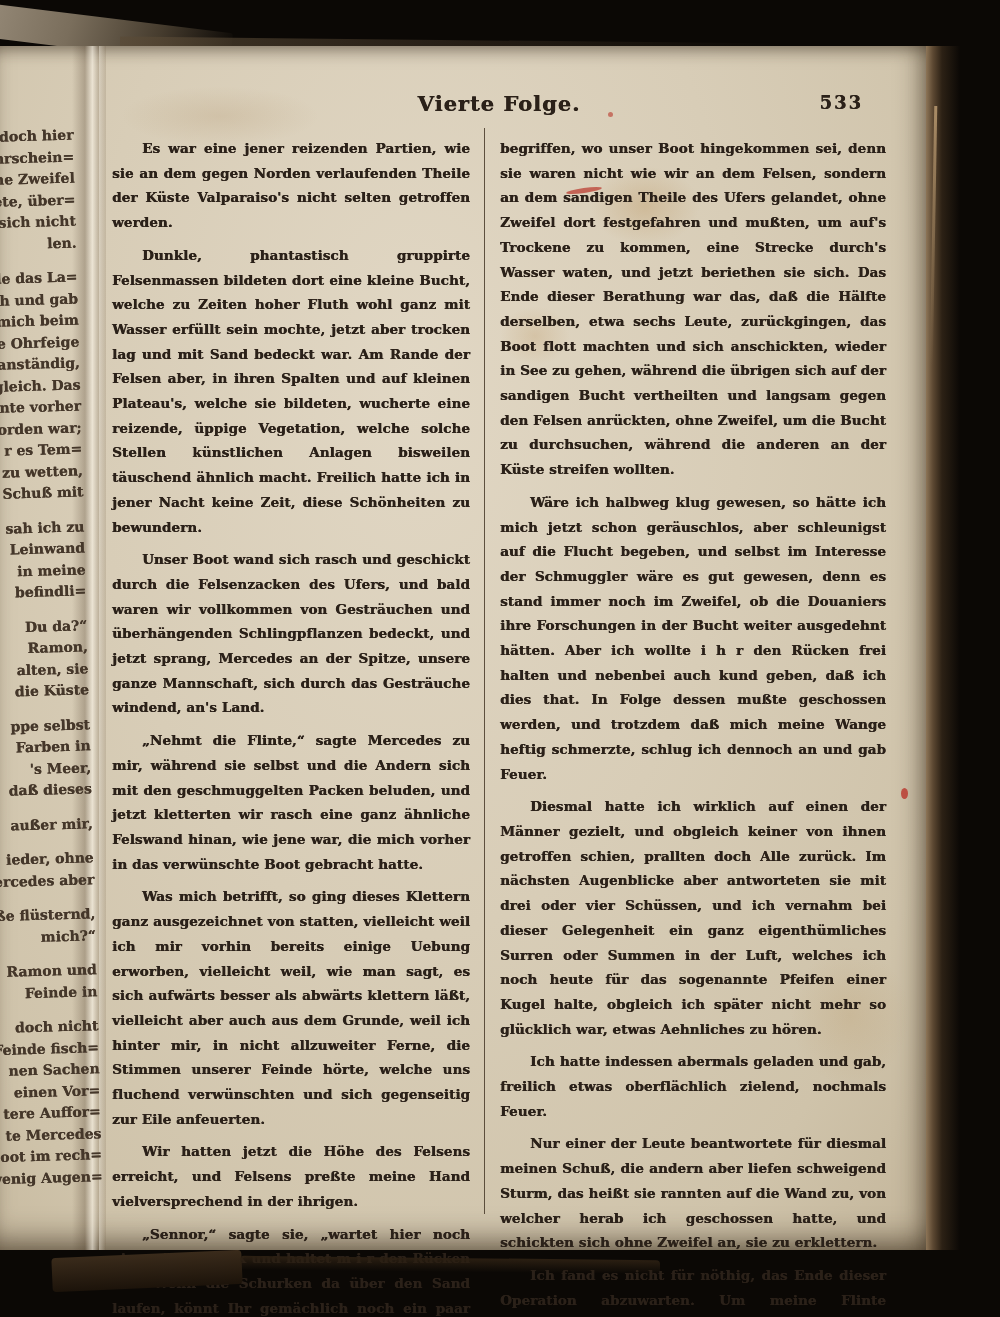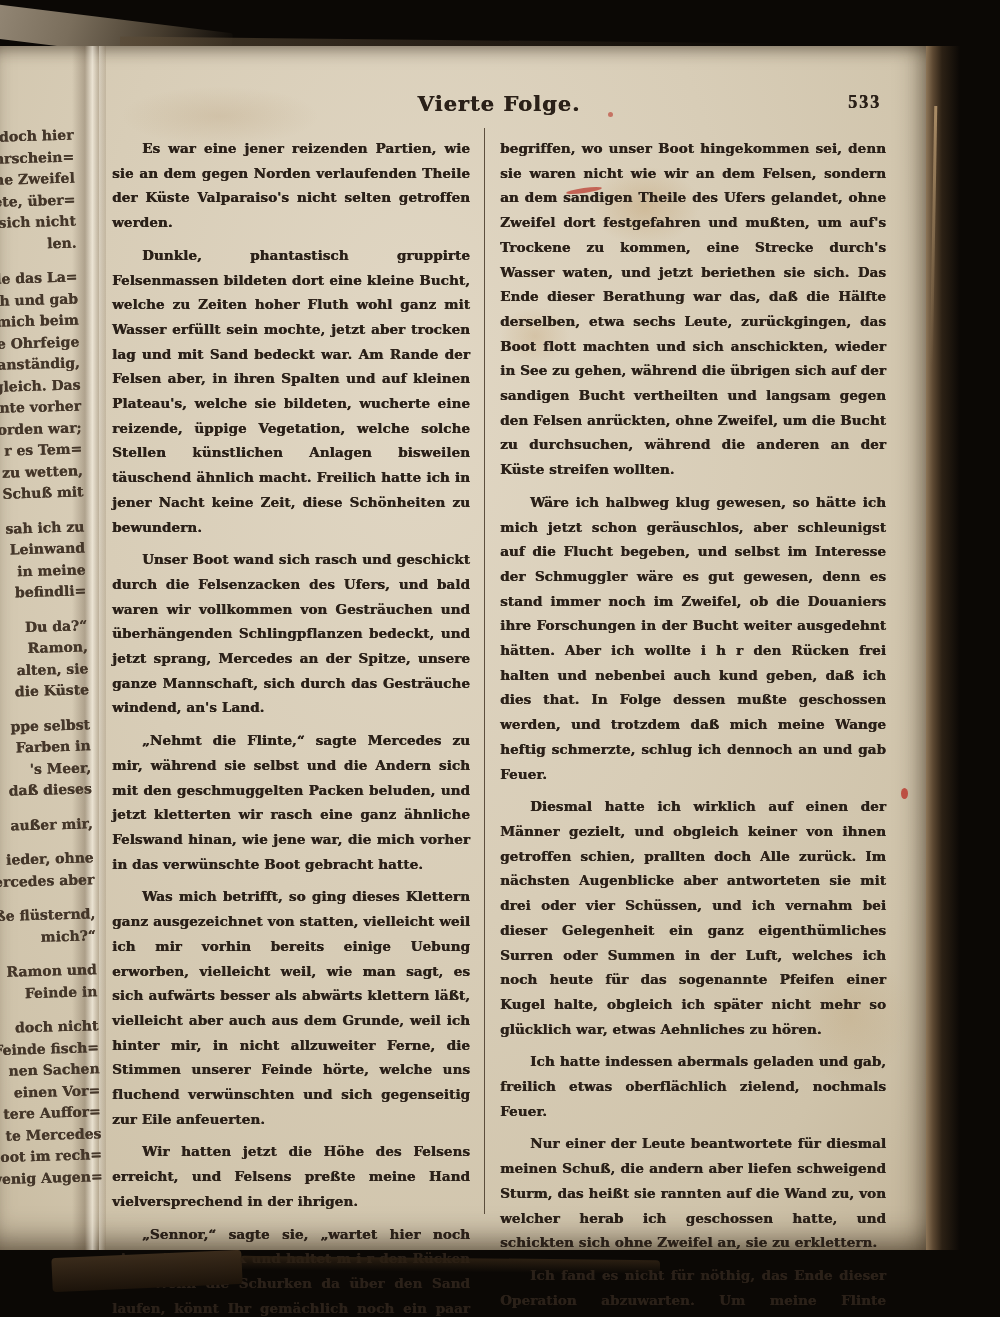--- a/index.html
+++ b/index.html
@@ -26,22 +26,22 @@
   .margin-col{position:absolute;top:82px;right:838px;width:260px;text-align:right;
     font-size:14px;font-weight:bold;color:#45372a;line-height:21.5px;white-space:nowrap;
     transform:rotate(-1.6deg);text-shadow:.3px 0 0 currentColor;}
   .margin-col .frag{height:21.5px;}
   .margin-col .gap{margin-top:13px;}
   
   .header{position:absolute;left:104px;top:42px;width:790px;height:30px;
     color:#2b2119;font-weight:bold;}
   .running-title{position:absolute;left:50%;transform:translateX(-50%);top:3px;
     font-size:21px;letter-spacing:1px;text-shadow:.4px 0 0 currentColor;}
-  .pageno{position:absolute;right:13px;top:4px;font-size:18px;letter-spacing:2px;
-    text-shadow:.4px 0 0 currentColor;font-family:Liberation Serif, serif;}
+  .pageno{position:absolute;right:31px;top:4px;font-size:18px;letter-spacing:2px;
+    text-shadow:.4px 0 0 currentColor;}
   
   .colrule{position:absolute;left:484px;top:82px;height:1086px;width:1px;
     background:rgba(70,56,40,.85);}
   .col{position:absolute;top:82px;color:#2b2119;font-size:13.5px;font-weight:bold;
     line-height:24.7px;text-align:justify;text-shadow:.4px 0 0 currentColor;
     letter-spacing:.1px;}
   .col p{margin:8px;text-indent:30px;}
   .col p.cont{text-indent:0;}
   .col.left{left:104px;width:374px;}
   .col.right{left:492px;width:402px;}

